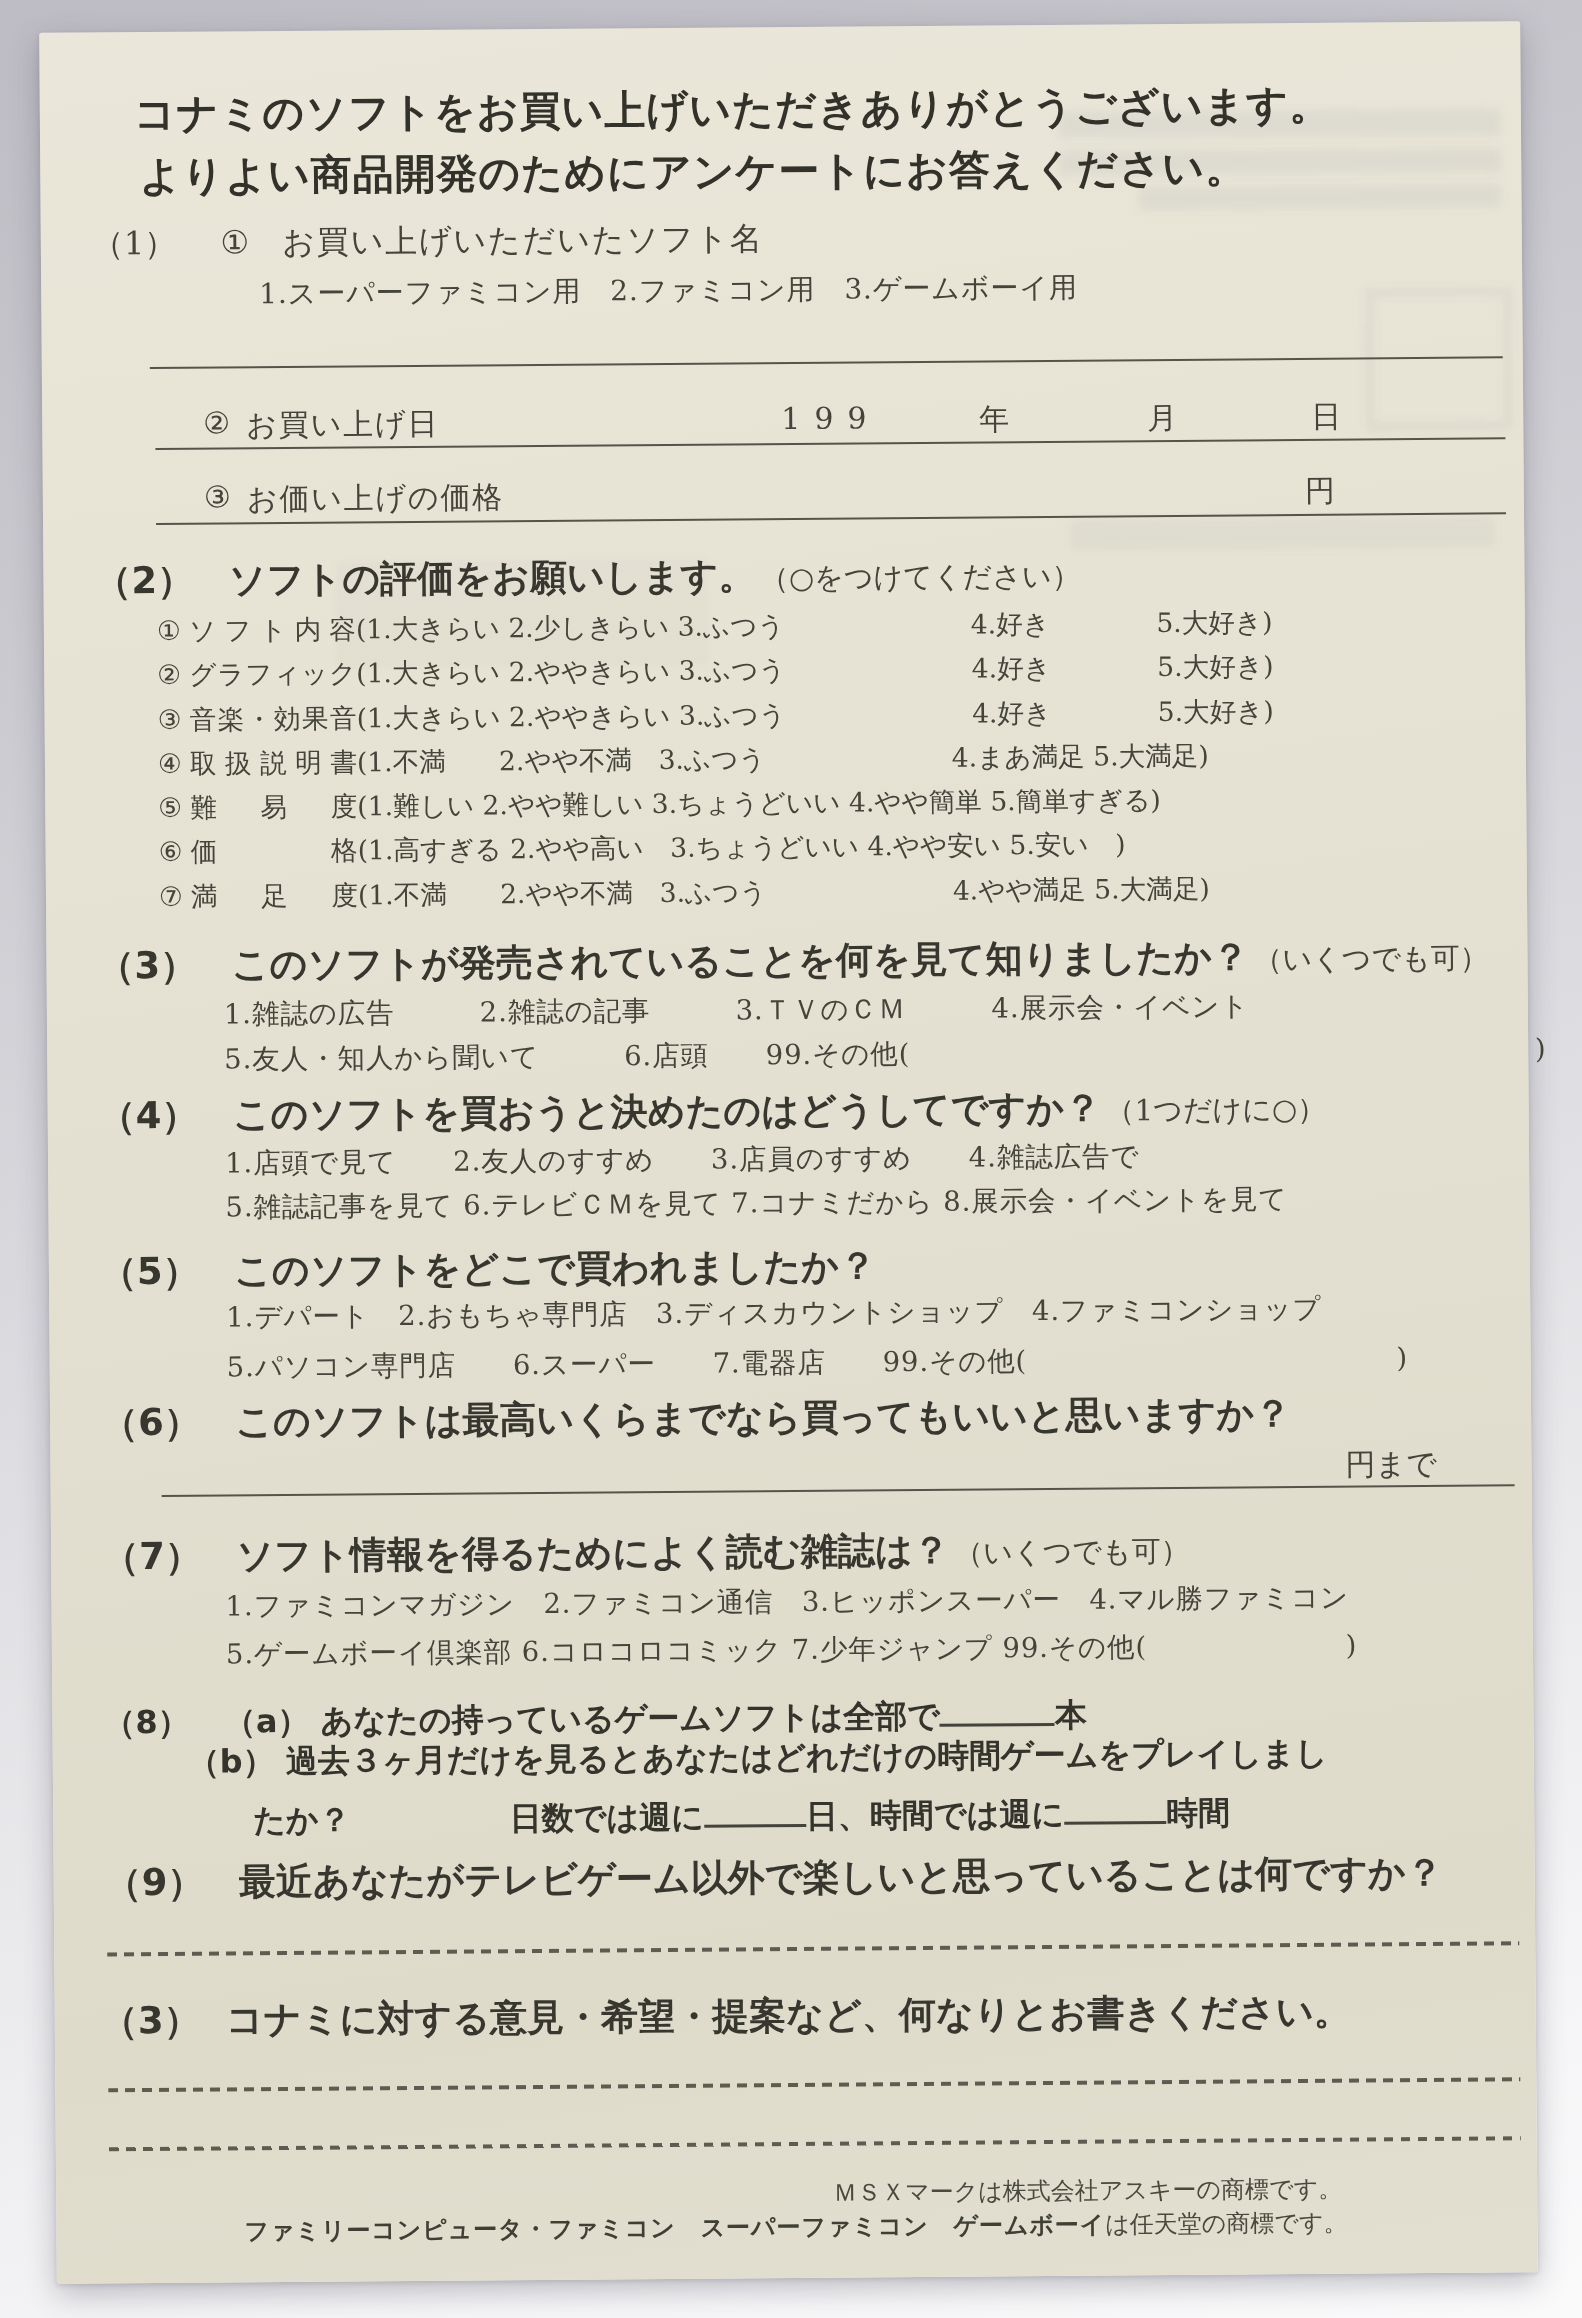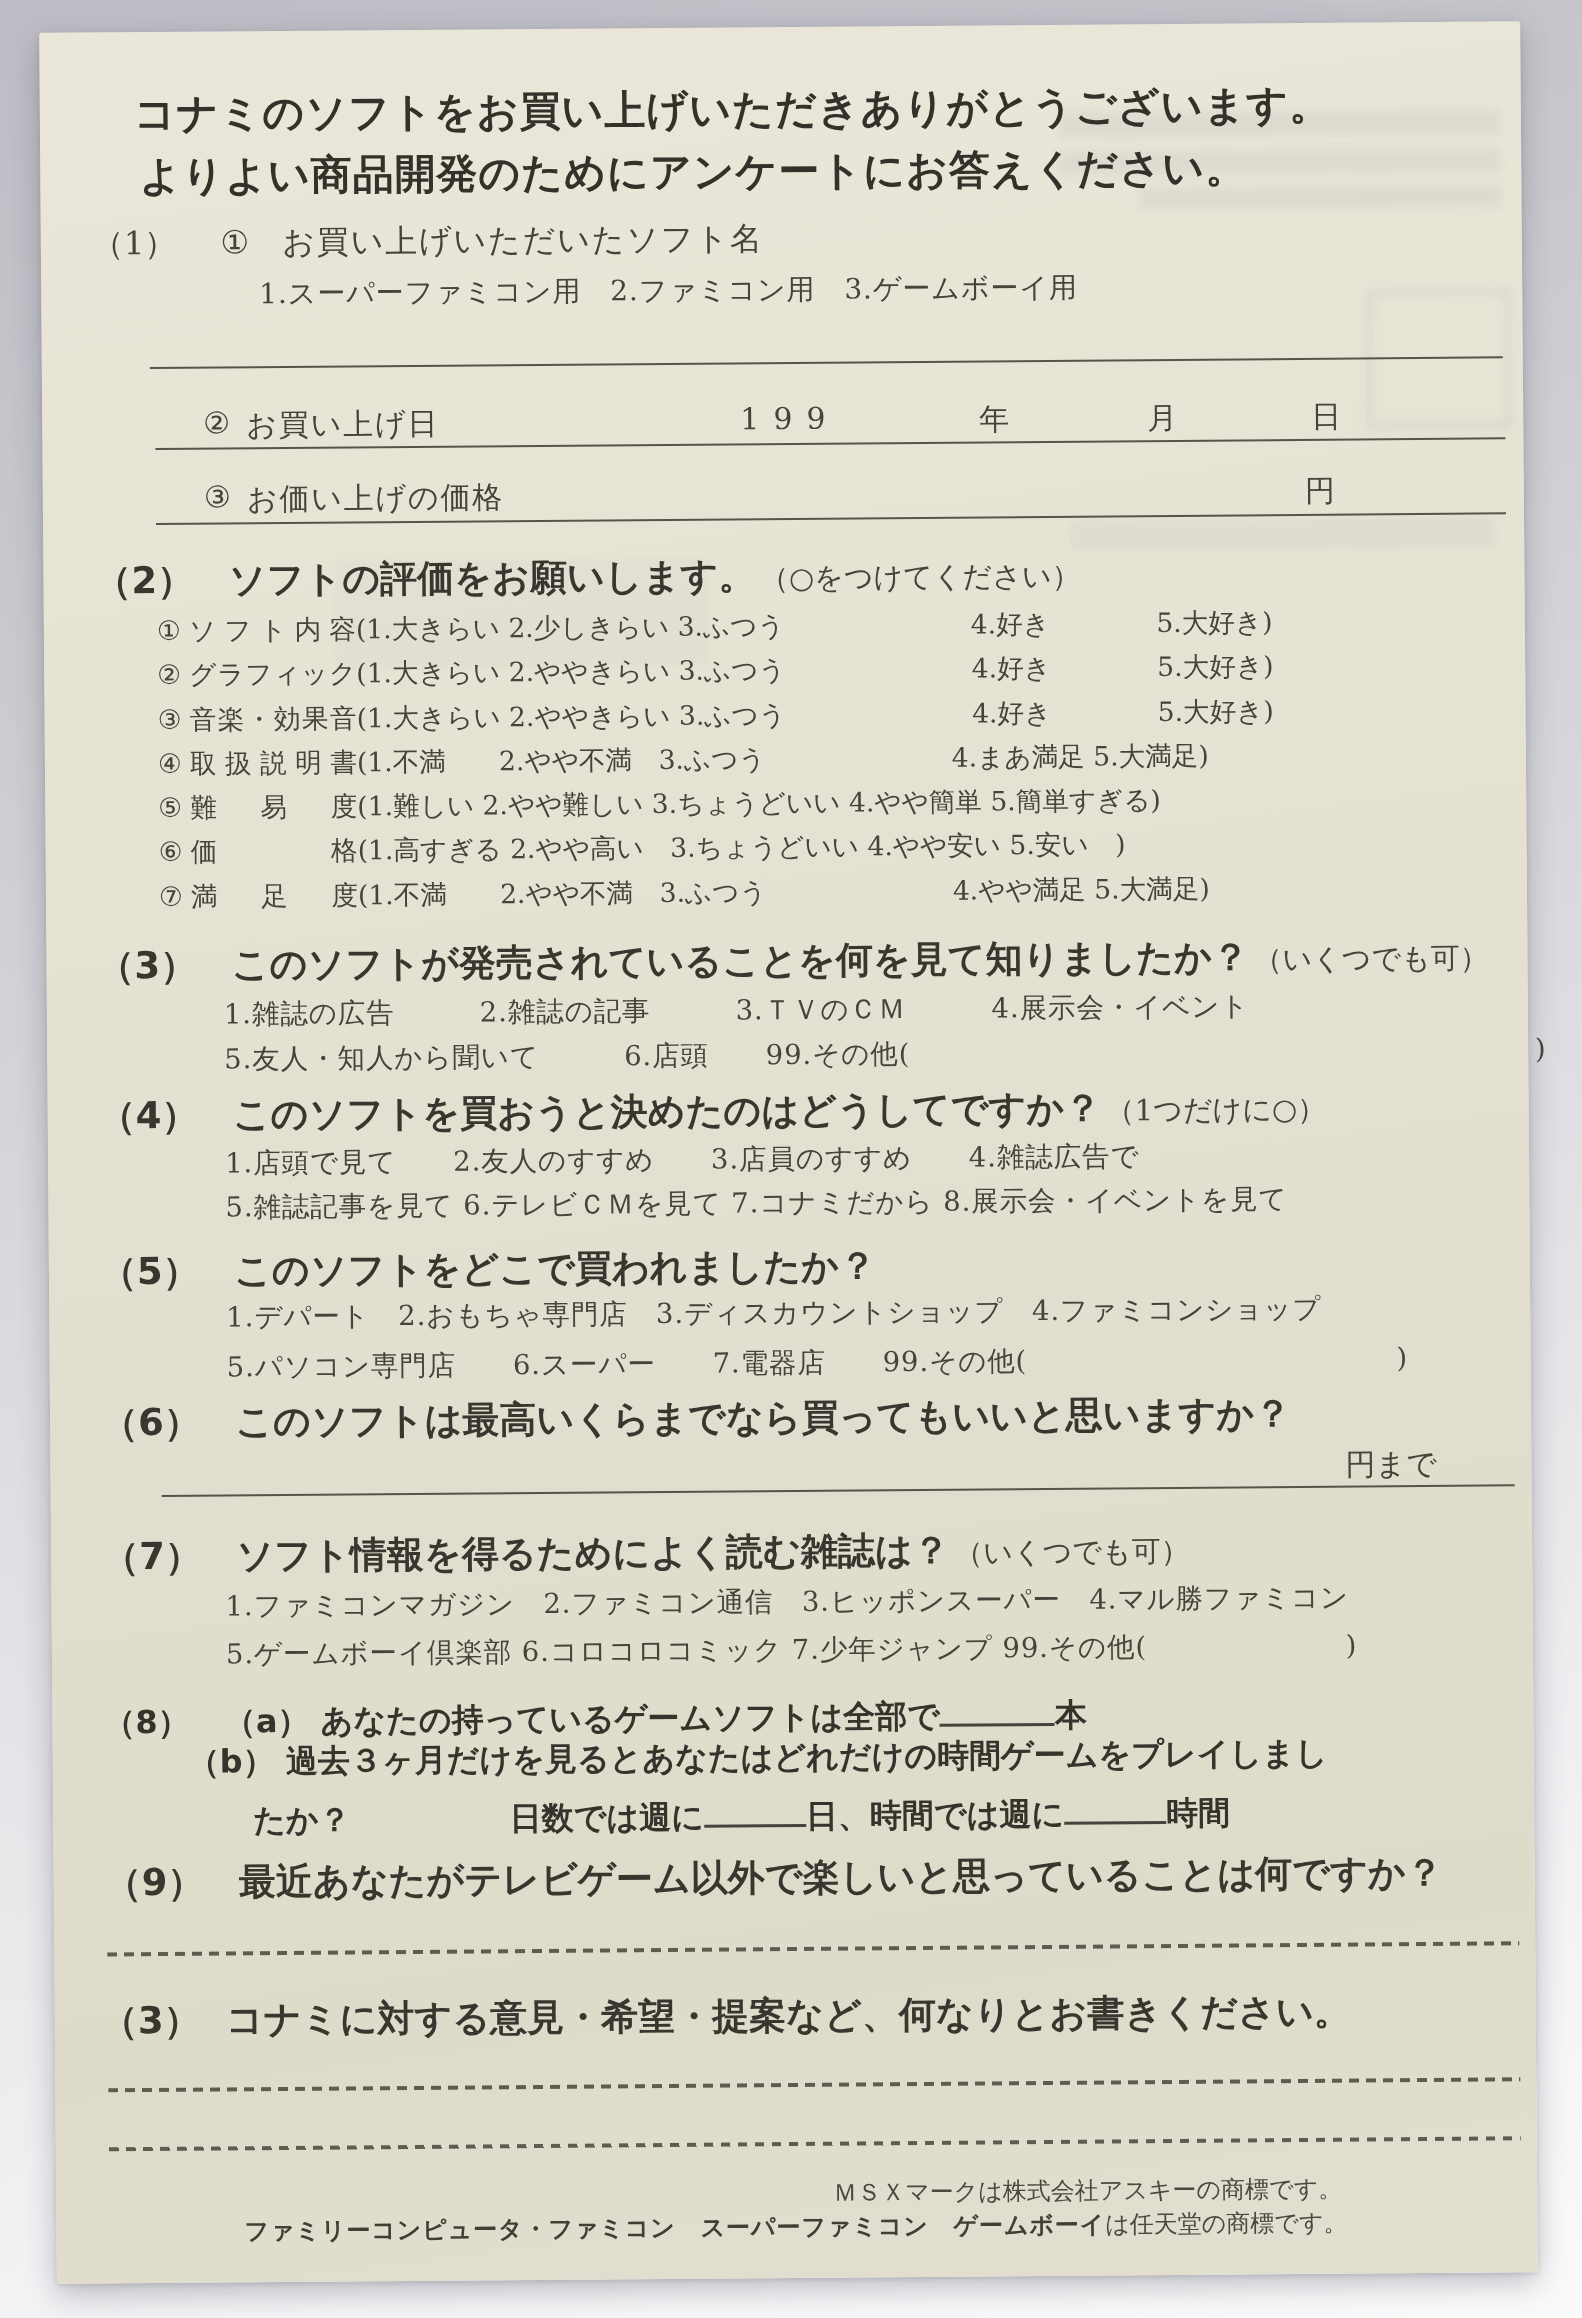--- a/index.html
+++ b/index.html
@@ -59,21 +59,21 @@
     <span style="margin-left:34px;">①</span>
     <span style="margin-left:23px; letter-spacing:1.8px;">お買い上げいただいたソフト名</span>
   </div>
   <div class="abs serif opt-line" style="left:218px; top:244px; font-size:28px;">1.スーパーファミコン用　2.ファミコン用　3.ゲームボーイ用</div>
 
   <div class="rule" style="left:108px; top:335px; width:1353px;"></div>
 
   <div class="abs serif" style="left:0; top:374px; font-size:30px; width:100%;">
     <span class="abs" style="left:161px; top:0;">②</span>
     <span class="abs" style="left:204px; top:0; letter-spacing:1.8px;">お買い上げ日</span>
-    <span class="abs" style="left:698px; top:0; letter-spacing:14px;">199</span>
+    <span class="abs" style="left:739px; top:0; letter-spacing:14px;">199</span>
     <span class="abs" style="left:937px; top:0;">年</span>
     <span class="abs" style="left:1105px; top:0;">月</span>
     <span class="abs" style="left:1269px; top:0;">日</span>
   </div>
   <div class="rule" style="left:113px; top:416px; width:1350px;"></div>
 
   <div class="abs serif" style="left:0; top:448px; font-size:30px; width:100%;">
     <span class="abs" style="left:161px; top:0;">③</span>
     <span class="abs" style="left:204px; top:0; letter-spacing:1.8px;">お価い上げの価格</span>
     <span class="abs" style="left:1262px; top:0;">円</span>

